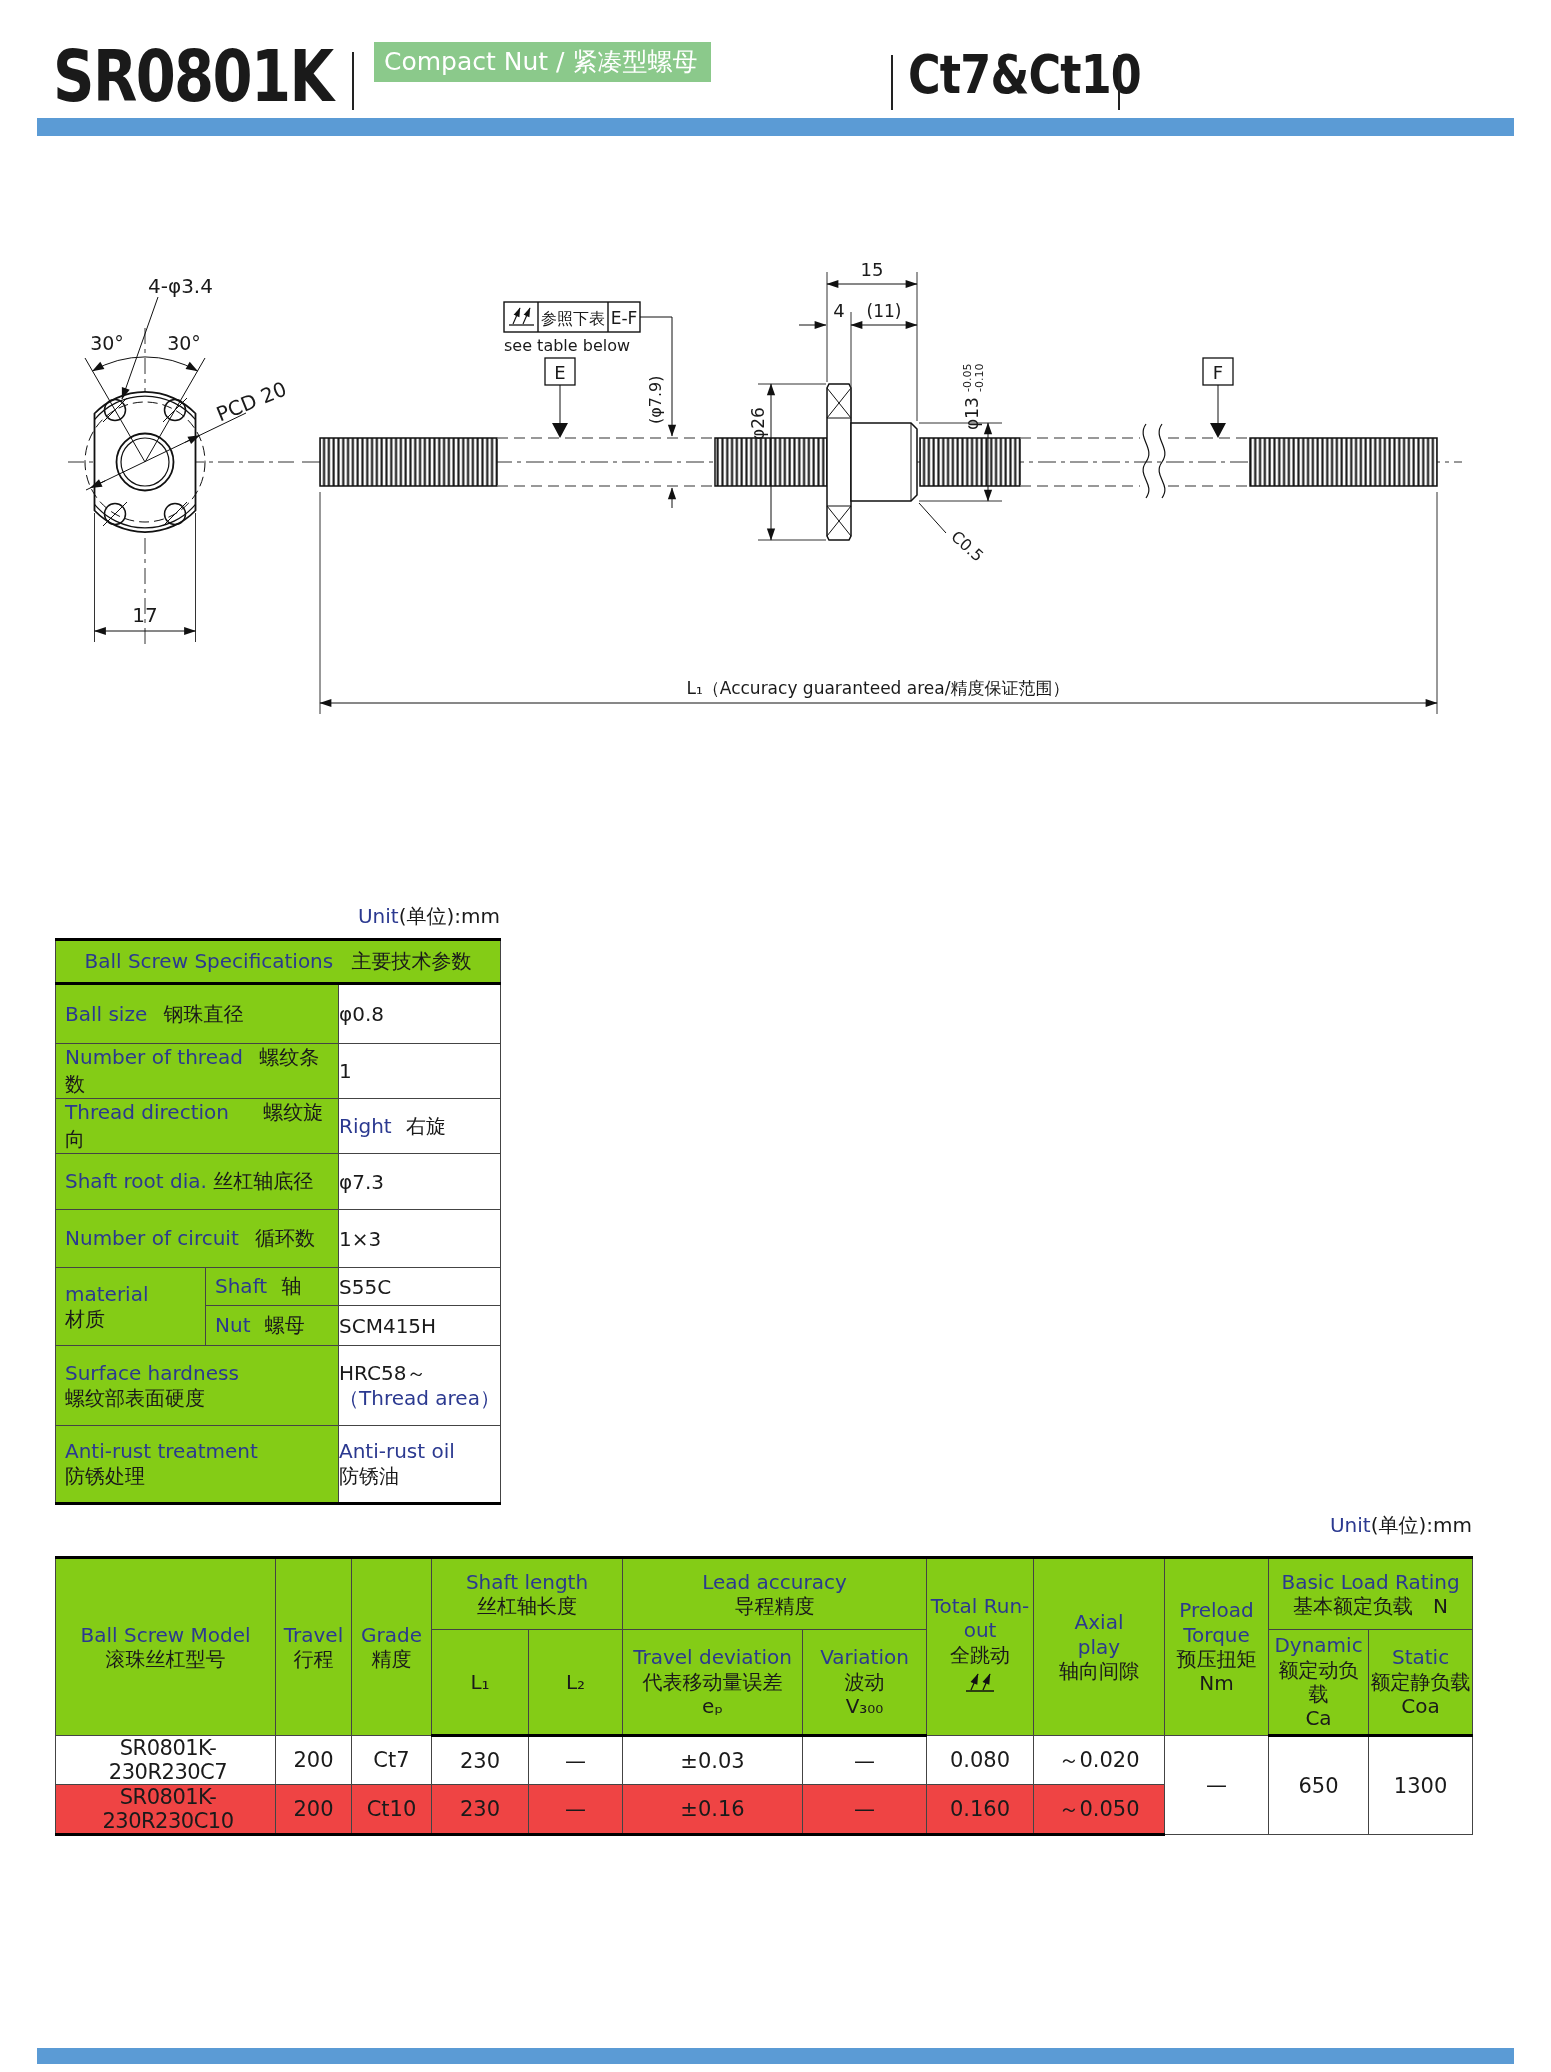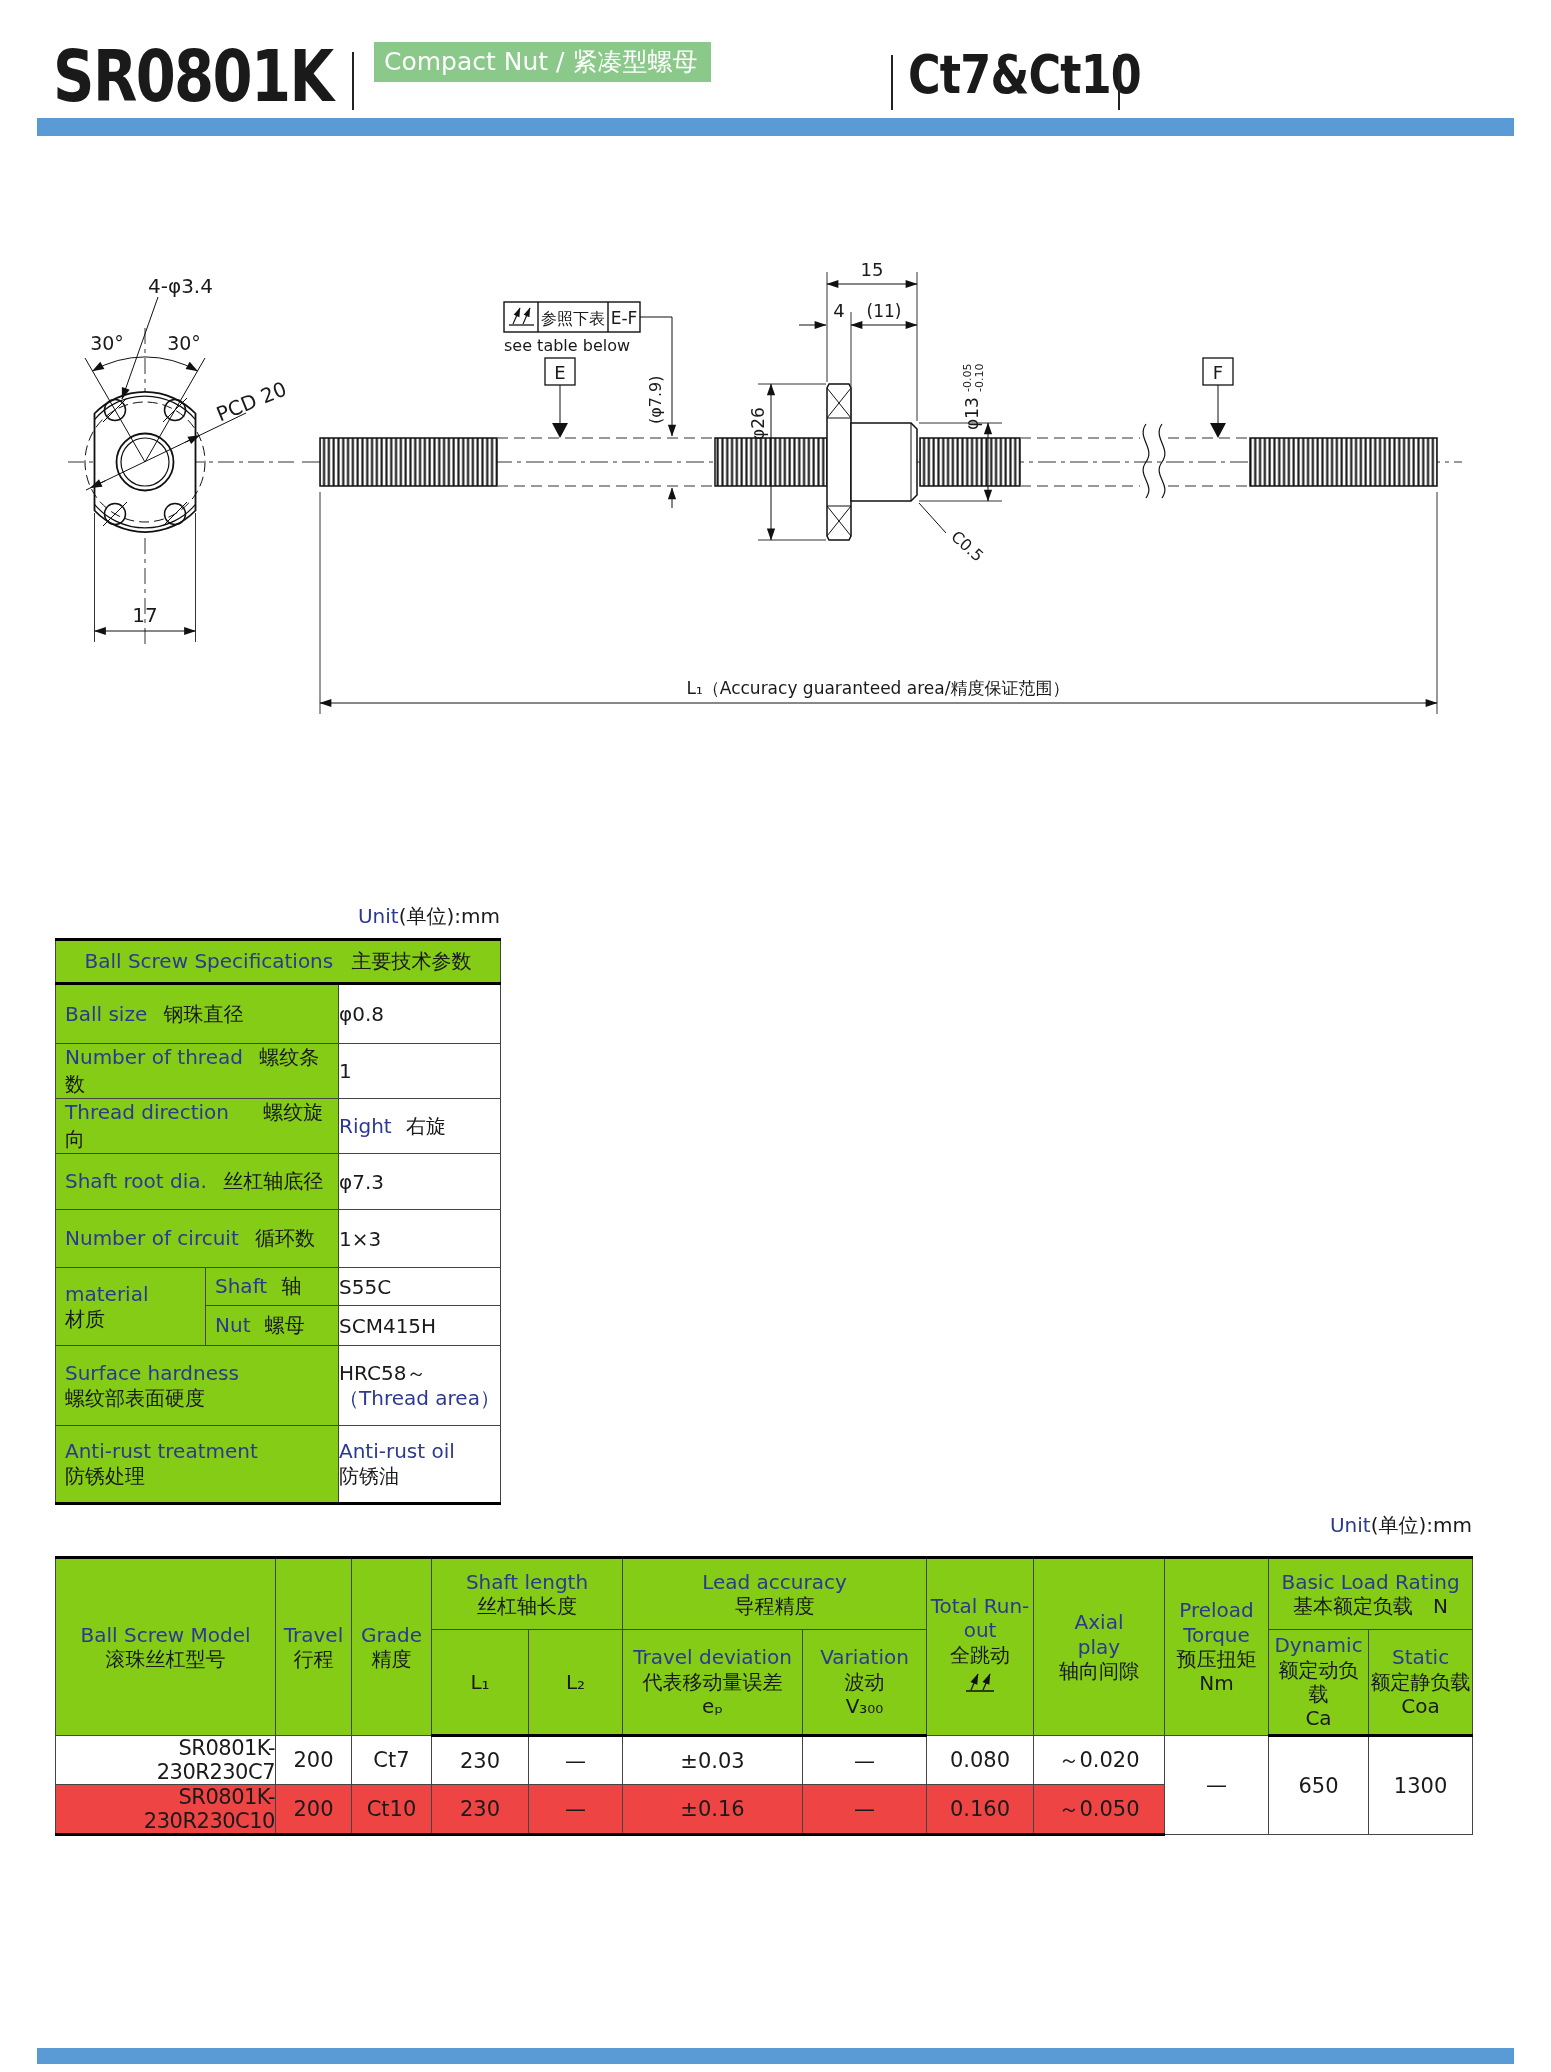--- a/index.html
+++ b/index.html
@@ -30,21 +30,21 @@
   .val{text-align:left;}
   .two{line-height:1.25;}
   .unitline{font-size:20px;text-align:right;white-space:nowrap;}
   .main{left:55px;top:1556px;width:1417px;font-size:20px;text-align:center;}
   .main th,.main td{border:1px solid #444;padding:0;font-weight:normal;}
   .main{border-top:3px solid #000;}
   .main thead tr.t2 th{border-bottom:3px solid #000;}
   .main tbody tr.r2 td.gy{background:#ef4444;}
   .main tbody tr.last td{border-bottom:3px solid #000;}
   .main .datacell{font-size:21px;}
-  .modelcell{text-align:right;padding-left:5px !important;font-size:20px;letter-spacing:-0.5px;}
+  .modelcell{text-align:center;padding-left:5px !important;font-size:20px;letter-spacing:-0.5px;}
   .hl{line-height:1.22;}
   .note{left:55px;top:1850px;font-size:21px;white-space:nowrap;}
   .footbar{left:37px;top:2048px;width:1477px;height:16px;}
   .headbar{left:37px;top:118px;width:1477px;height:18px;}
   svg text{font-family:"DejaVu Sans",sans-serif;fill:#1a1a1a;}
 </style>
 </head>
 <body>
 
 <div class="page">
@@ -228,21 +228,21 @@
         <span class="blk" style="margin-left:28px;">螺纹旋向</span>
       </td>
       <td class="val">
         <span class="blue">Right</span>
         <span class="blk" style="margin-left:8px;">右旋</span>
       </td>
     </tr>
     <tr style="height:56px;">
       <td colspan="2" class="g lbl">
         <span class="blue">Shaft root dia.</span>
-        <span class="blk" style="margin-left:10px;">丝杠轴底径</span>
+        <span class="blk" style="margin-left:0;">丝杠轴底径</span>
       </td>
       <td class="val">φ7.3</td>
     </tr>
     <tr style="height:58px;">
       <td colspan="2" class="g lbl">
         <span class="blue">Number of circuit</span>
         <span class="blk" style="margin-left:10px;">循环数</span>
       </td>
       <td class="val">1×3</td>
     </tr>

